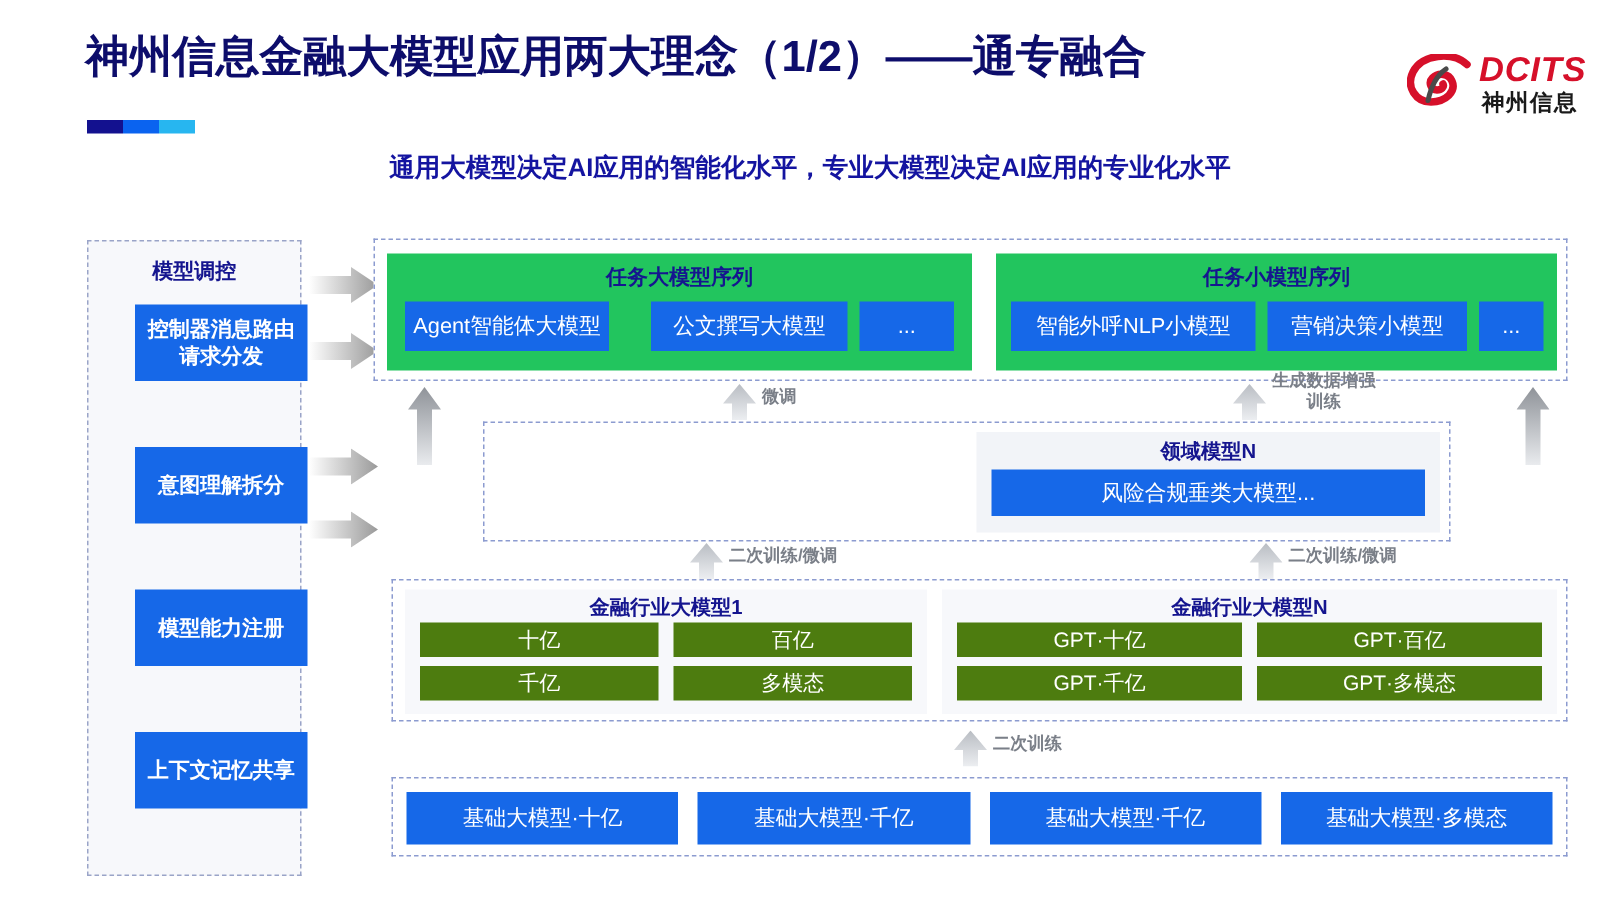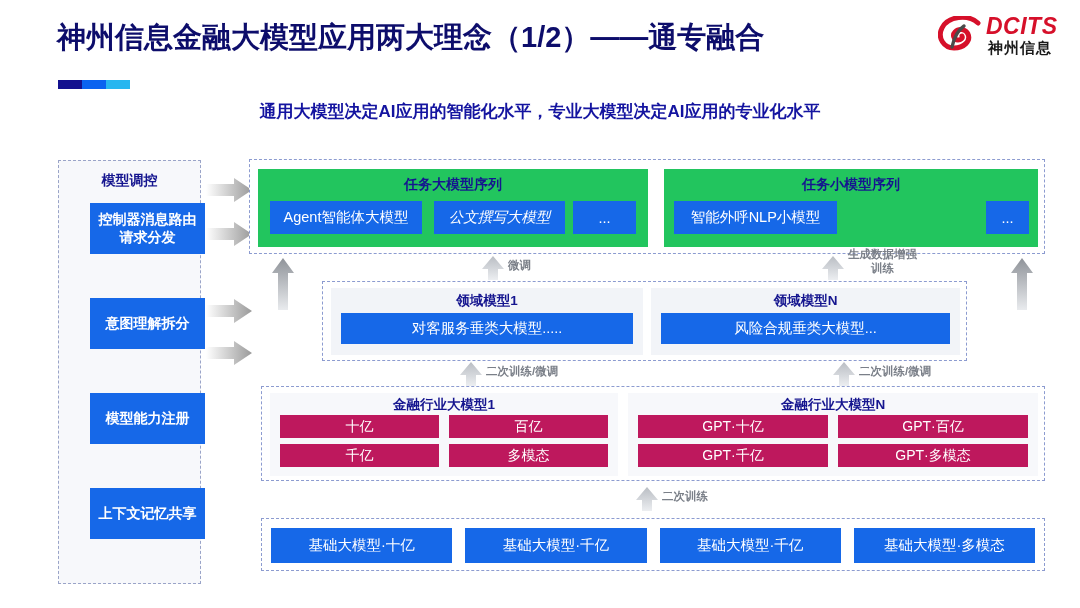--- a/index.html
+++ b/index.html
@@ -17,21 +17,21 @@
     position:absolute;left:57px;top:18px;
     font-size:29px;font-weight:bold;color:#0d0d6b;
     letter-spacing:0px;white-space:nowrap;
   }
   .accent-bar{position:absolute;left:58px;top:80px;width:72px;height:9px;display:flex;}
   .accent-bar i{display:block;height:100%;}
   .accent-seg1{width:34%;background:#13118f;}
   .accent-seg2{width:33%;background:#0a63f0;}
   .accent-seg3{width:33%;background:#27b6f0;}
 
-  .logo{position:absolute;right:14px;top:12px;width:128px;height:52px;}
+  .logo{position:absolute;right:14px;top:32px;width:128px;height:52px;}
   .logo-mark{position:absolute;left:0;top:4px;width:44px;height:40px;}
   .logo-en{
     position:absolute;left:48px;top:1px;
     font-size:23px;font-weight:bold;color:#d6102a;
     letter-spacing:0.5px;font-style:italic;
   }
   .logo-cn{
     position:absolute;left:50px;top:27px;
     font-size:15px;font-weight:bold;color:#1a1a1a;letter-spacing:1px;
   }
@@ -80,22 +80,22 @@
   .seq-b{left:414px;width:374px;}
   .seq-title{
     position:absolute;left:0;top:7px;width:100%;text-align:center;
     font-size:14px;font-weight:bold;color:#15158f;
   }
   .chip{
     position:absolute;top:32px;height:33px;background:#1668e8;color:#fff;
     font-size:14.5px;display:flex;align-items:center;justify-content:center;
     box-sizing:border-box;padding:0 3px;white-space:nowrap;
   }
-  .seq-a .c0{left:12px;width:152px;}
-  .seq-a .c1{left:176px;width:131px;font-style:italic;}
+  .seq-a .c0{left:12px;width:136px;}
+  .seq-a .c1{left:176px;width:131px;}
   .seq-a .c2{left:315px;width:63px;}
   .seq-b .c0{left:10px;width:163px;}
   .seq-b .c1{left:181px;width:133px;}
   .seq-b .c2{left:322px;width:43px;}
 
   
   .r2{left:322px;top:281px;width:645px;height:80px;background:#ffffff;}
   .dom-card{position:absolute;top:6px;height:67px;background:#f2f4f8;box-sizing:border-box;}
   .dom-a{left:8px;width:312px;}
   .dom-b{left:328px;width:309px;}
@@ -113,21 +113,21 @@
   .r3{left:261px;top:386px;width:784px;height:95px;background:#ffffff;}
   .fin-card{position:absolute;top:6px;height:83px;background:#f7f8fb;box-sizing:border-box;}
   .fin-a{left:8px;width:348px;}
   .fin-b{left:366px;width:410px;}
   .fin-title{
     position:absolute;left:0;top:3px;width:100%;text-align:center;
     font-size:13.5px;font-weight:bold;color:#15158f;
   }
   .fin-grid{position:absolute;left:10px;right:10px;top:22px;display:flex;flex-wrap:wrap;gap:6px 10px;}
   .fin-chip{
-    flex:0 0 calc(50% - 5px);height:23px;background:#be185d;color:#fff;
+    flex:0 0 calc(50% - 5px);height:23px;background:#4d7c0f;color:#fff;
     font-size:14px;display:flex;align-items:center;justify-content:center;
     white-space:nowrap;box-sizing:border-box;
   }
 
   
   .r4{left:261px;top:518px;width:784px;height:53px;background:#ffffff;}
   .base-row{position:absolute;left:9px;right:9px;top:9px;display:flex;gap:13px;}
   .base-chip{
     flex:1;height:35px;background:#1668e8;color:#fff;font-size:14.5px;
     display:flex;align-items:center;justify-content:center;white-space:nowrap;
@@ -213,20 +213,21 @@
 <div class="region r1">
   <div class="seq-card seq-a">
     <div class="seq-title">任务大模型序列</div>
     <div class="chip c0">Agent智能体大模型</div>
     <div class="chip c1">公文撰写大模型</div>
     <div class="chip c2">...</div>
   </div>
   <div class="seq-card seq-b">
     <div class="seq-title">任务小模型序列</div>
     <div class="chip c0">智能外呼NLP小模型</div>
+    <div class="chip c1">营销决策小模型</div>
     <div class="chip c2">...</div>
   </div>
 </div>
 
 <svg class="up-arrow" style="left:272px;top:258px;height:52px" viewBox="0 0 22 52">
   <defs>
       <linearGradient id="ua1" x1="0" y1="0" x2="0" y2="1">
     <stop offset="0" stop-color="#8f9399"></stop>
         <stop offset="1" stop-color="#e9ebee"></stop>
       </linearGradient>
@@ -262,24 +263,20 @@
   <defs>
       <linearGradient id="ua4" x1="0" y1="0" x2="0" y2="1">
     <stop offset="0" stop-color="#8f9399"></stop>
         <stop offset="1" stop-color="#e9ebee"></stop>
       </linearGradient>
     </defs>
   <path d="M11 0 L22 15 H16 V52 H6 V15 H0 Z" fill="url(#ua4)"></path>
 </svg>
 
 <div class="region r2">
-  <div class="dom-card dom-a">
-    <div class="dom-title">领域模型1</div>
-    <div class="dom-chip">对客服务垂类大模型.....</div>
-  </div>
   <div class="dom-card dom-b">
     <div class="dom-title">领域模型N</div>
     <div class="dom-chip">风险合规垂类大模型...</div>
   </div>
 </div>
 
 <svg class="up-arrow" style="left:460px;top:362px;height:24px" viewBox="0 0 22 24">
   <defs>
       <linearGradient id="ua5" x1="0" y1="0" x2="0" y2="1">
     <stop offset="0" stop-color="#b9bdc3"></stop>

